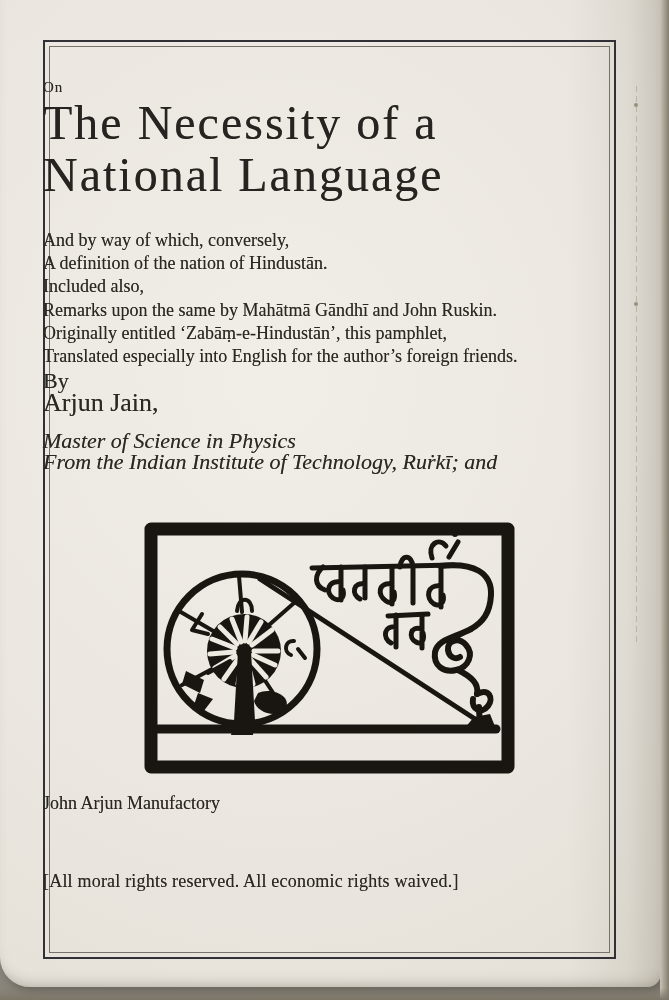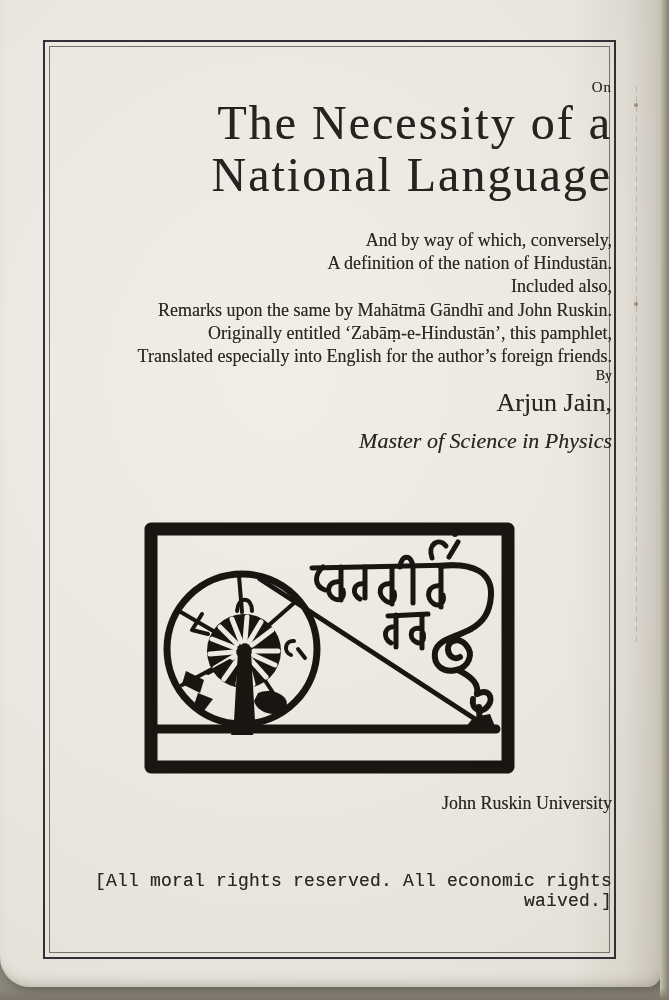--- a/index.html
+++ b/index.html
@@ -11,30 +11,30 @@
   .paper{
     position:absolute;left:0;top:0;width:661px;height:987px;
     border-radius:0 0 14px 30px;
     background:
       linear-gradient(90deg, rgba(0,0,0,0) 86%, rgba(120,110,92,.10) 95%, rgba(110,100,84,.25) 100%),
       radial-gradient(120% 90% at 42% 38%, #f1eee7 0%, #ebe7e0 50%, #e5e1d8 80%, #dcd7cc 100%);
     box-shadow: inset 0 -10px 14px -9px rgba(110,102,88,.45), 4px 6px 10px rgba(50,46,40,.35);
   }
   .frame{position:absolute;left:43px;top:40px;width:569px;height:915px;border:2px solid #303036;}
   .frame-inner{position:absolute;inset:4px;border:1px solid #75726c;}
-  .txt{position:absolute;left:43px;width:569px;text-align:right;color:#2b2722;
+  .txt{position:absolute;left:43px;width:569px;text-align:left;color:#2b2722;
        text-shadow:0 0 .5px rgba(43,39,34,.55);}
   .kicker{top:79px;font-size:15px;letter-spacing:1px;}
   .title{top:97px;font-size:48px;line-height:52px;letter-spacing:2px;color:#262320;}
   .subtitle{top:229px;font-size:18px;line-height:23.2px;}
-  .byline-label{top:368px;font-size:14px;}
+  .byline-label{top:368px;font-size:22px;}
   .author{top:388px;font-size:26px;}
   .creds{top:431px;font-size:22px;line-height:20.8px;font-style:italic;}
   .imprint{top:792px;font-size:18px;line-height:22.3px;}
-  .rights{top:871px;font-size:18px;letter-spacing:.2px;font-family:Liberation Mono, monospace;}
+  .rights{top:871px;font-size:18px;letter-spacing:.2px;}
   .illu{position:absolute;left:142px;top:521px;width:375px;height:254px;}
   .stitch-line{position:absolute;left:636px;top:86px;width:1px;height:560px;opacity:.85;
     background:repeating-linear-gradient(to bottom,#b7b0a2 0 6px, rgba(183,176,162,0) 6px 10px);}
   .stitch-dot{position:absolute;width:4px;height:4px;border-radius:50%;background:#998f7d;}
   .dot1{left:634px;top:103px;} .dot2{left:634px;top:302px;}
   .paper-edge-right{position:absolute;right:0;top:0;width:9px;height:100%;
     background:linear-gradient(90deg,#c9c3b6,#a39d8f 55%,#847e71);}
   .paper-edge-bottom{position:absolute;left:0;bottom:0;width:100%;height:12px;
     background:linear-gradient(180deg, rgba(122,116,104,0), #7d7769 85%, #6e6density 100%);
     background:linear-gradient(180deg, rgba(122,116,104,0), #7d7769);}
@@ -63,20 +63,21 @@
       <div>Remarks upon the same by Mahātmā Gāndhī and John Ruskin.</div>
       <div>Originally entitled ‘Zabāṃ-e-Hindustān’, this pamphlet,</div>
       <div>Translated especially into English for the author’s foreign friends.</div>
     </div>
 
     <div class="txt byline-label">By</div>
     <div class="txt author">Arjun Jain,</div>
 
     <div class="txt creds">
       <div>Master of Science in Physics</div>
+      <div>From the Indian Institute of Technology, Ruṙkī; and</div>
     </div>
 
     <svg class="illu" viewBox="0 0 375 254" xmlns="http://www.w3.org/2000/svg" aria-label="charkha-spinning-wheel-woodcut">
       <g fill="none" stroke="#191511" stroke-linecap="round" stroke-linejoin="round">
 
         <rect x="9" y="8" width="357" height="238" stroke-width="13"></rect>
 
         <path d="M16,208 H354" stroke-width="9"></path>
 
         <g>
@@ -131,21 +132,21 @@
           <path d="M329,108 C312,117 296,118 293,131 C291,145 302,152 314,149 C327,146 332,133 324,124 C317,116 305,119 306,129 C307,136 313,139 318,136"></path>
           <path d="M316,149 C330,156 337,163 335,173"></path>
           <path d="M335,173 C347,167 352,177 346,185 C340,193 329,189 331,178"></path>
           <path d="M337,186 L338,207"></path>
         </g>
         <path d="M322,208 L354,208 L348,193 L332,196 Z" fill="#191511" stroke="none"></path>
       </g>
     </svg>
 
     <div class="txt imprint">
-      <div>John Ruskin University</div>
+      <div>John Arjun Manufactory</div>
     </div>
 
     <div class="txt rights">[All moral rights reserved. All economic rights waived.]</div>
 
     <div class="stitch-line"></div>
     <div class="stitch-dot dot1"></div>
     <div class="stitch-dot dot2"></div>
   </div>
 
   <div class="paper-edge-right"></div>

